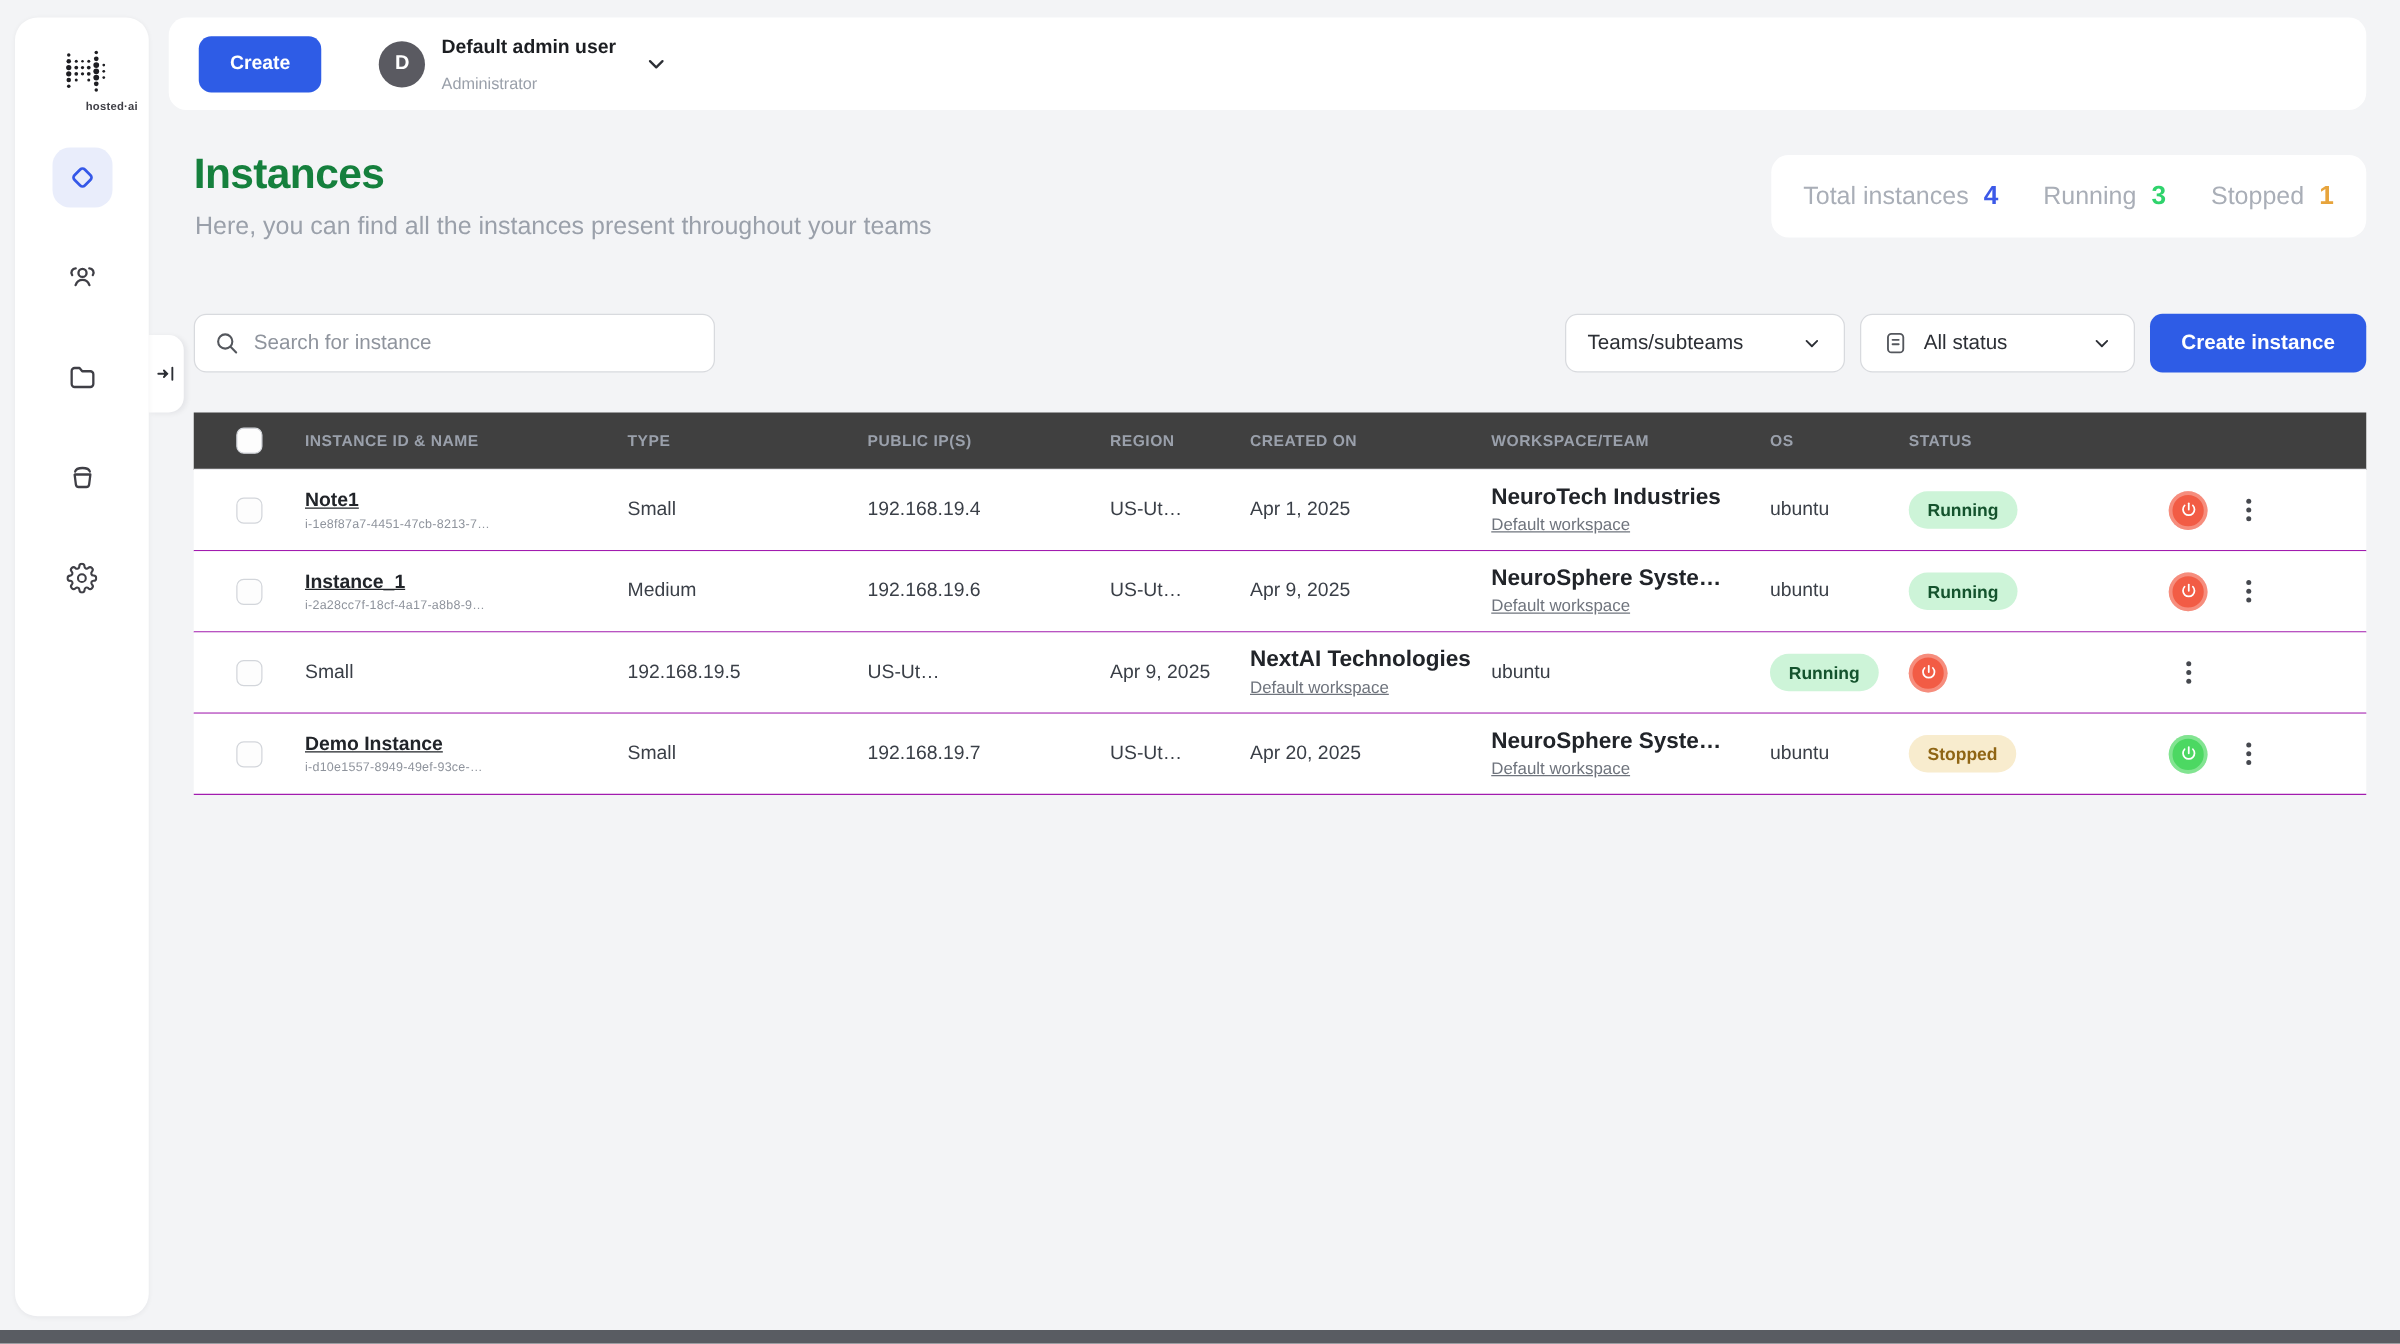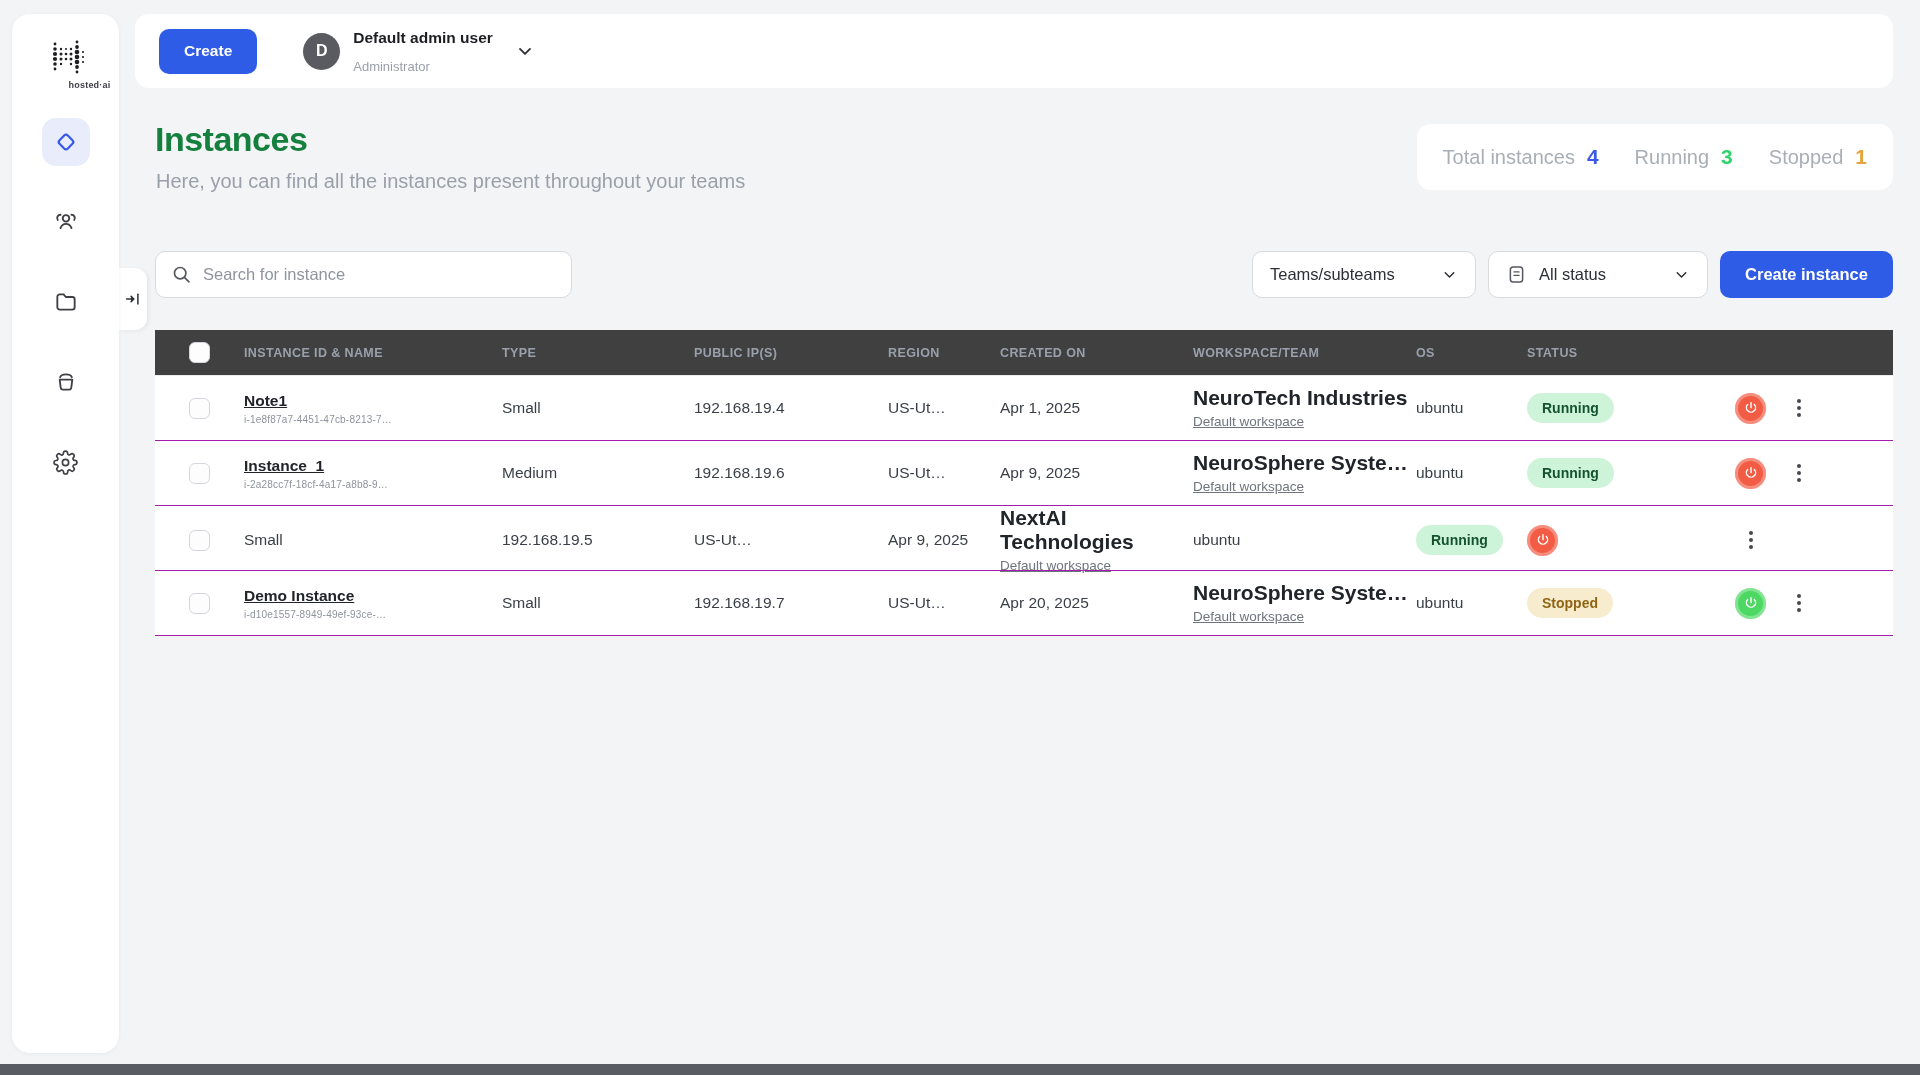--- a/index.html
+++ b/index.html
@@ -99,21 +99,21 @@
     align-items:center; background:#fff; border-bottom:1px solid #a21caf;
   }
   .tr.head { height:46px; background:#404040; border-bottom:1px solid #ececef; }
   .tr.row { height:65px; }
   .th { font-size:12.5px; font-weight:600; color:#9aa0ab; letter-spacing:.4px; }
   .cb-cell { display:flex; justify-content:center; }
   .checkbox { width:21px; height:21px; border:1.5px solid #d3d6db; border-radius:6px; background:#fdfdfd; cursor:pointer; }
   .cell { font-size:15.5px; color:#3a3f47; }
   .name-link { font-size:15.5px; font-weight:600; color:#212429; text-decoration:underline; cursor:pointer; display:inline-block; }
   .inst-id { font-size:10px; color:#8e939c; margin-top:4px; letter-spacing:.2px; }
-  .ws-name { font-size:21px; font-weight:600; color:#212429; }
+  .ws-name { font-size:18px; font-weight:600; color:#212429; }
   .ws-link { font-size:13.5px; color:#6f747d; text-decoration:underline; cursor:pointer; display:inline-block; margin-top:4px; }
   .pill {
     display:inline-block; padding:7px 15px; border-radius:16px; font-size:14px; font-weight:600;
   }
   .pill[data-status="Running"] { background:#cdf4d8; color:#14532d; }
   .pill[data-status="Stopped"] { background:#f8ecce; color:#8f6514; }
   .power {
     width:31px; height:31px; border-radius:50%; border:none; cursor:pointer;
     display:flex; align-items:center; justify-content:center;
     box-shadow:inset 0 0 0 3px rgba(255,255,255,.30);

